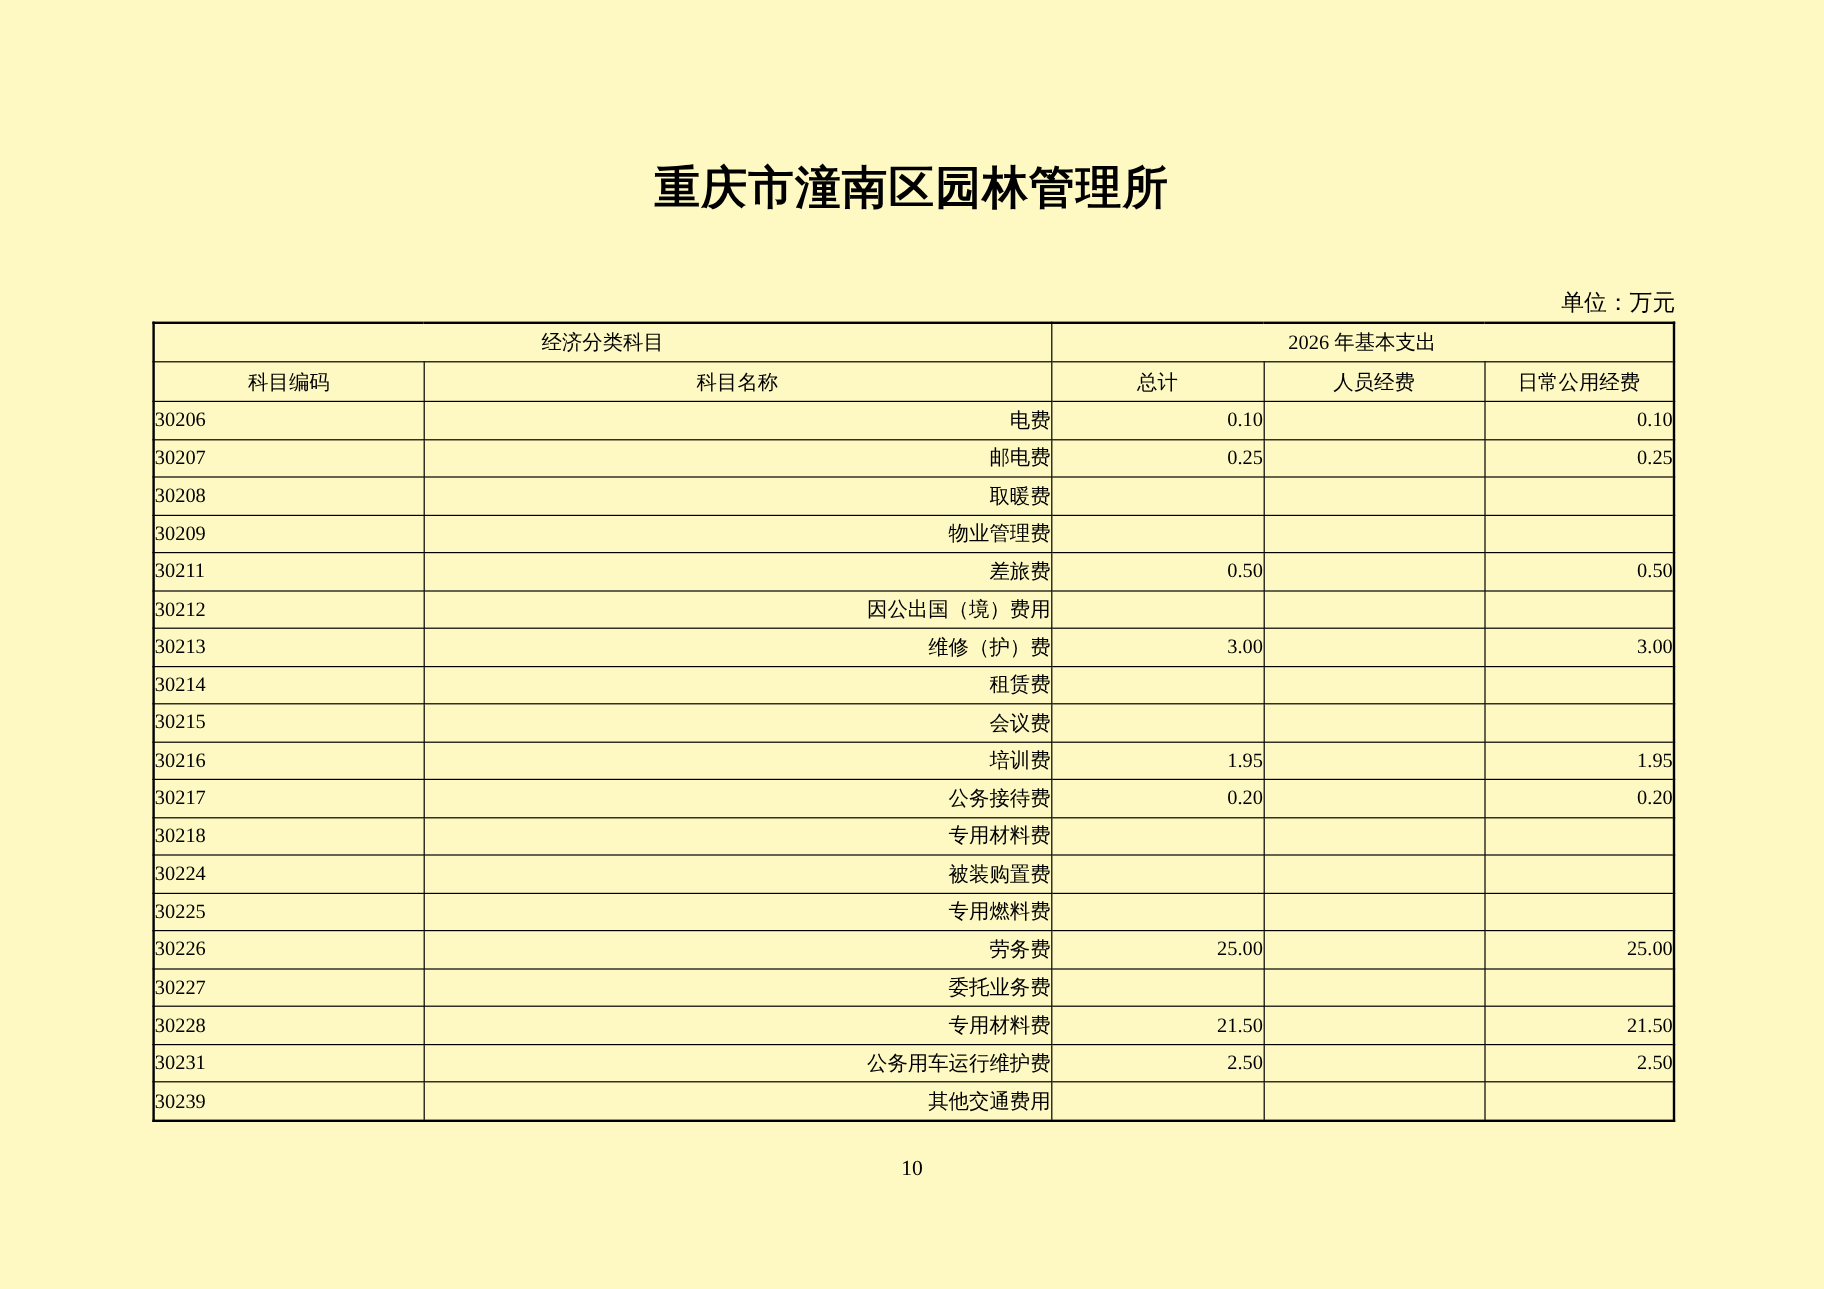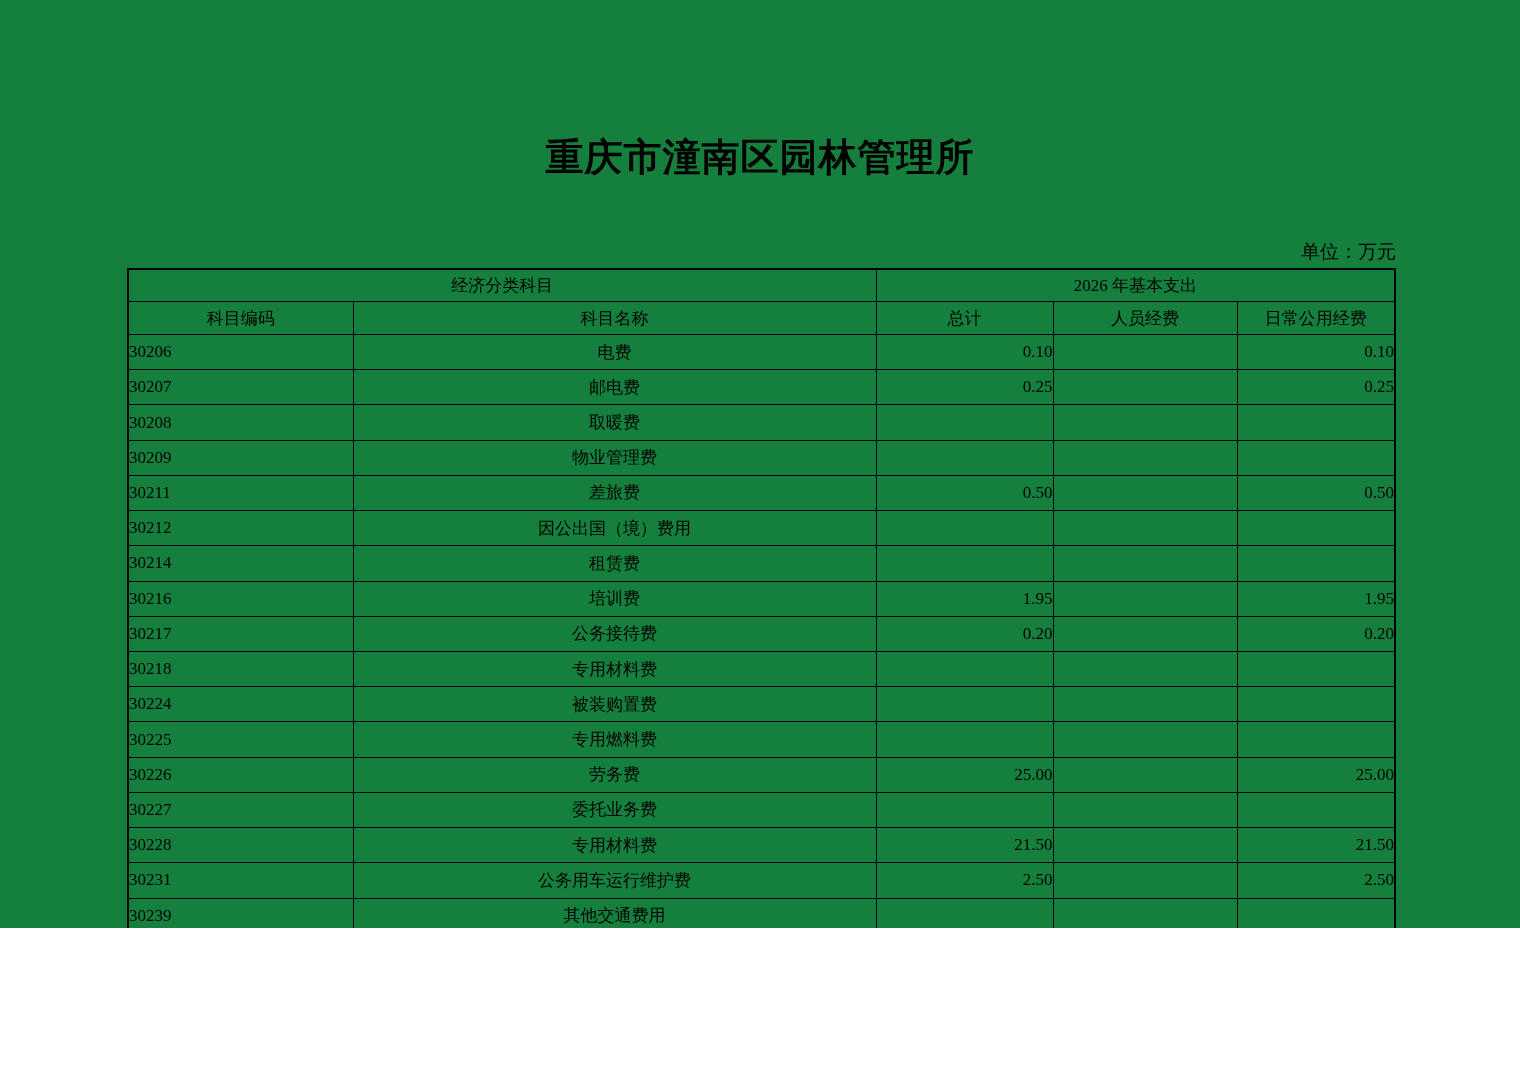--- a/index.html
+++ b/index.html
@@ -3,22 +3,22 @@
 <meta charset="utf-8">
 <style>
   html, body {
     margin: 0;
     padding: 0;
     background: #ffffff;
   }
   .page {
     position: relative;
     width: 1520px;
-    height: 928px;
-    background: #15803d;
+    height: 1074px;
+    background: #fef9c3;
     color: #000000;
     font-family: "Liberation Serif", serif;
     overflow: hidden;
   }
   .title-block {
     position: absolute;
     top: 130px;
     left: 0;
     width: 100%;
     text-align: center;
@@ -67,21 +67,21 @@
   table.budget-table td {
     padding: 0;
     white-space: nowrap;
     overflow: hidden;
   }
   td.cell-code {
     text-align: left;
     padding-left: 28px;
   }
   td.cell-name {
-    text-align: center;
+    text-align: right;
     padding-left: 25px;
   }
   td.cell-num {
     text-align: right;
     padding-right: 10px;
   }
   .page-number {
     position: absolute;
     top: 963px;
     left: 0;
@@ -160,22 +160,36 @@
           <td class="cell-num">0.50</td>
         </tr>
         <tr>
           <td class="cell-code">30212</td>
           <td class="cell-name">因公出国（境）费用</td>
           <td class="cell-num"></td>
           <td class="cell-num"></td>
           <td class="cell-num"></td>
         </tr>
         <tr>
+          <td class="cell-code">30213</td>
+          <td class="cell-name">维修（护）费</td>
+          <td class="cell-num">3.00</td>
+          <td class="cell-num"></td>
+          <td class="cell-num">3.00</td>
+        </tr>
+        <tr>
           <td class="cell-code">30214</td>
           <td class="cell-name">租赁费</td>
+          <td class="cell-num"></td>
+          <td class="cell-num"></td>
+          <td class="cell-num"></td>
+        </tr>
+        <tr>
+          <td class="cell-code">30215</td>
+          <td class="cell-name">会议费</td>
           <td class="cell-num"></td>
           <td class="cell-num"></td>
           <td class="cell-num"></td>
         </tr>
         <tr>
           <td class="cell-code">30216</td>
           <td class="cell-name">培训费</td>
           <td class="cell-num">1.95</td>
           <td class="cell-num"></td>
           <td class="cell-num">1.95</td>

